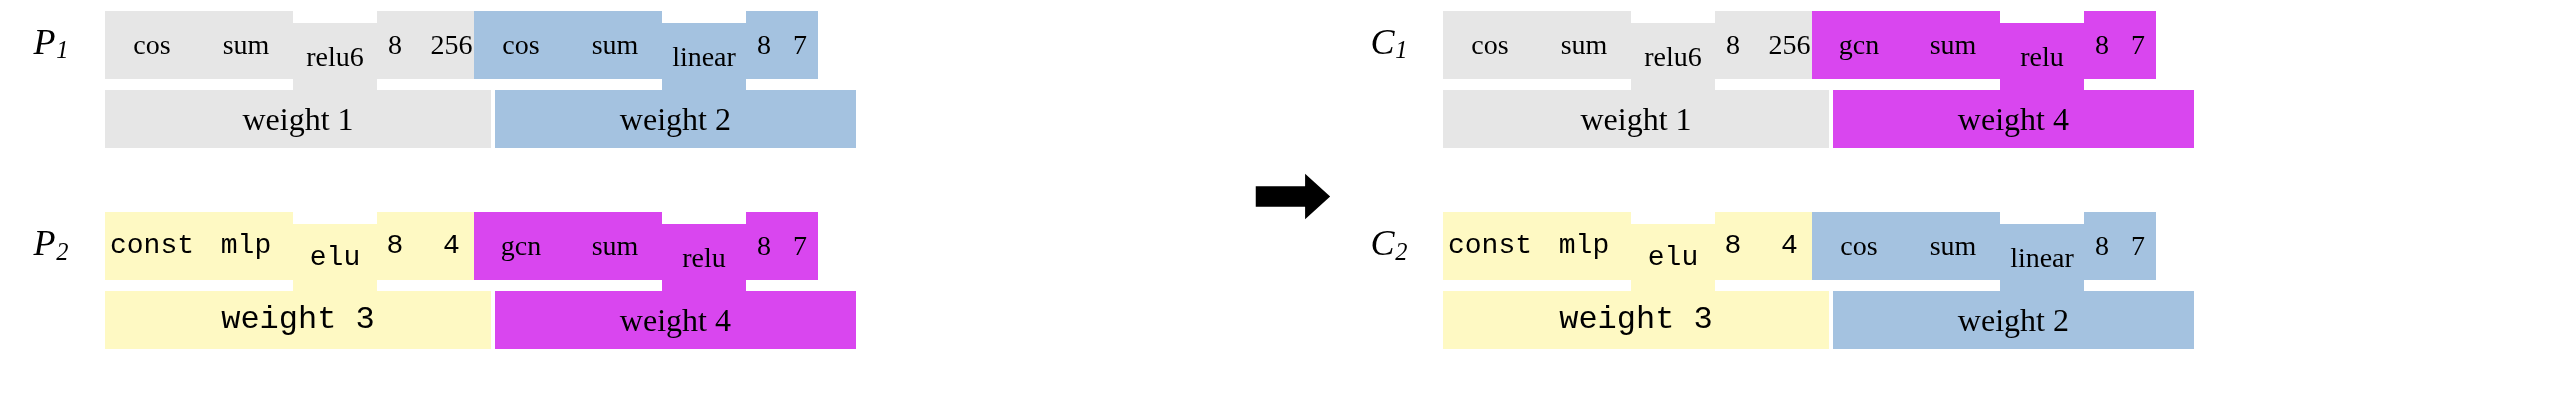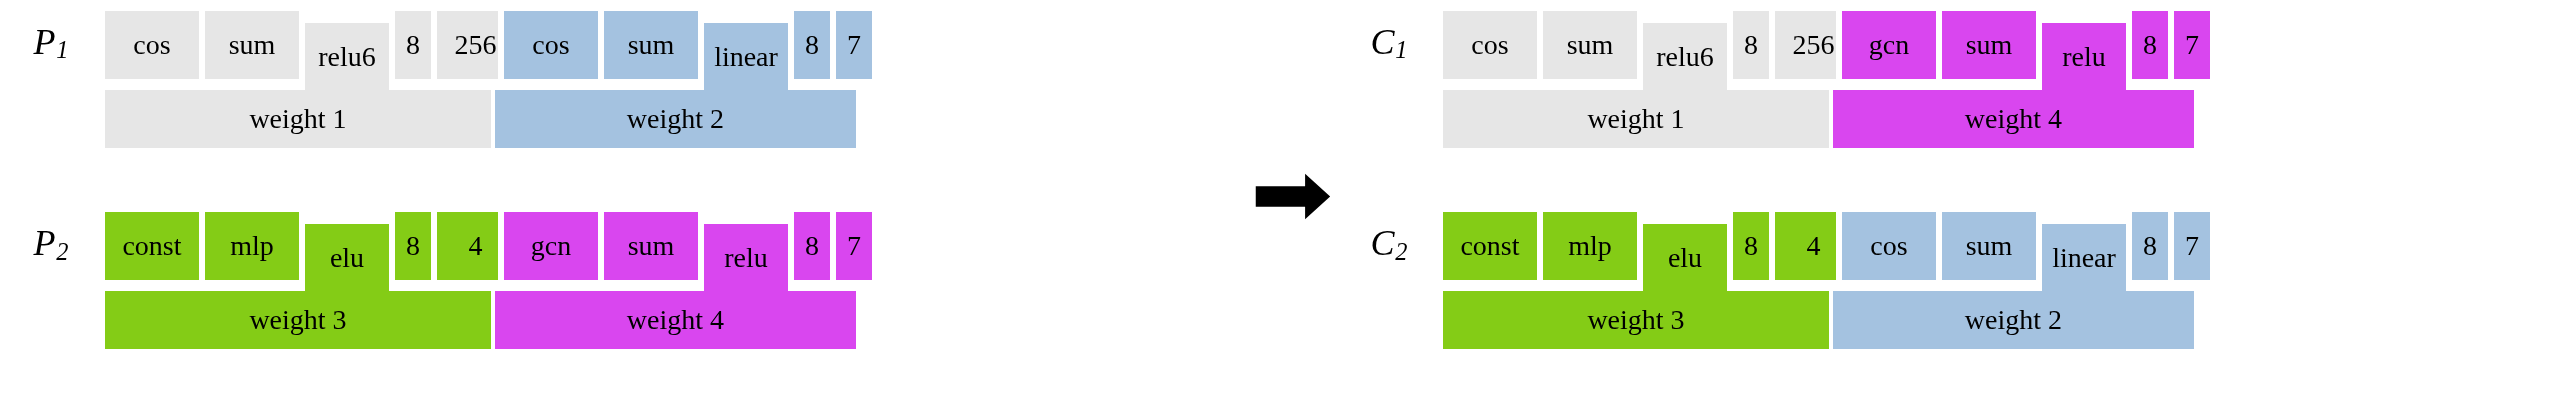--- a/index.html
+++ b/index.html
@@ -74,21 +74,21 @@
     left: 0.8px;
   }
 
   
   .cells {
     position: absolute;
     left: 105px;
     top: 6.3px;
     height: 68px;
     display: flex;
-    gap: 6px;
+    gap: 0;
   }
   .cell {
     height: 68px;
     display: flex;
     align-items: center;
     justify-content: center;
     font-size: 28px;
     color: #000;
     box-sizing: border-box;
     line-height: 1;
@@ -106,32 +106,32 @@
     top: 85px;
     height: 58px;
     display: flex;
     gap: 3.9px;
   }
   .weight-seg {
     height: 58px;
     display: flex;
     align-items: center;
     justify-content: center;
-    font-size: 28px;
+    font-size: 32px;
     color: #000;
     box-sizing: border-box;
     line-height: 1;
     white-space: nowrap;
   }
 
   
   .c-gray   { background: #e6e6e6; }
   .c-blue   { background: #a4c2e0; }
   .c-green  { background: #d946ef; }
-  .c-yellow { background: #84cc16; }
+  .c-yellow { background: #fef9c3; font-family: Liberation Mono, monospace; }
 </style>
 </head>
 <body>
 
 <div id="stage">
 
   <div class="panel left">
       <div class="genome row1">
         <div class="genome-label">
           <span>P</span>

